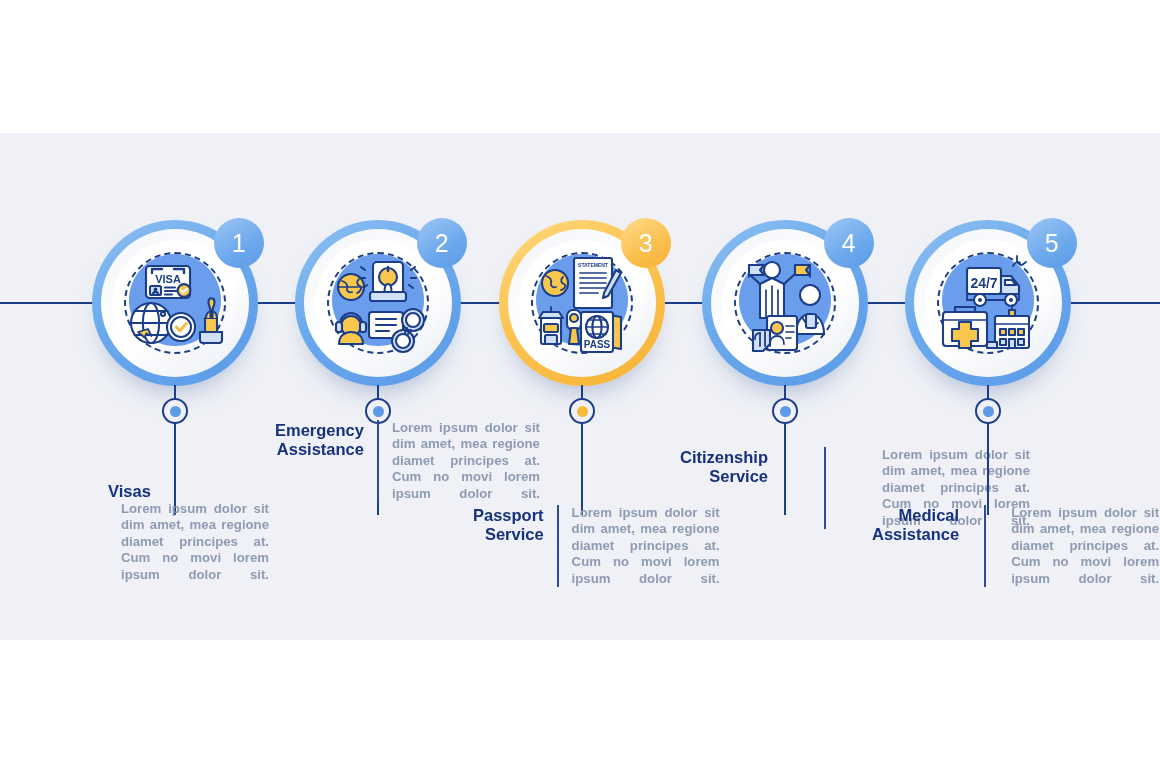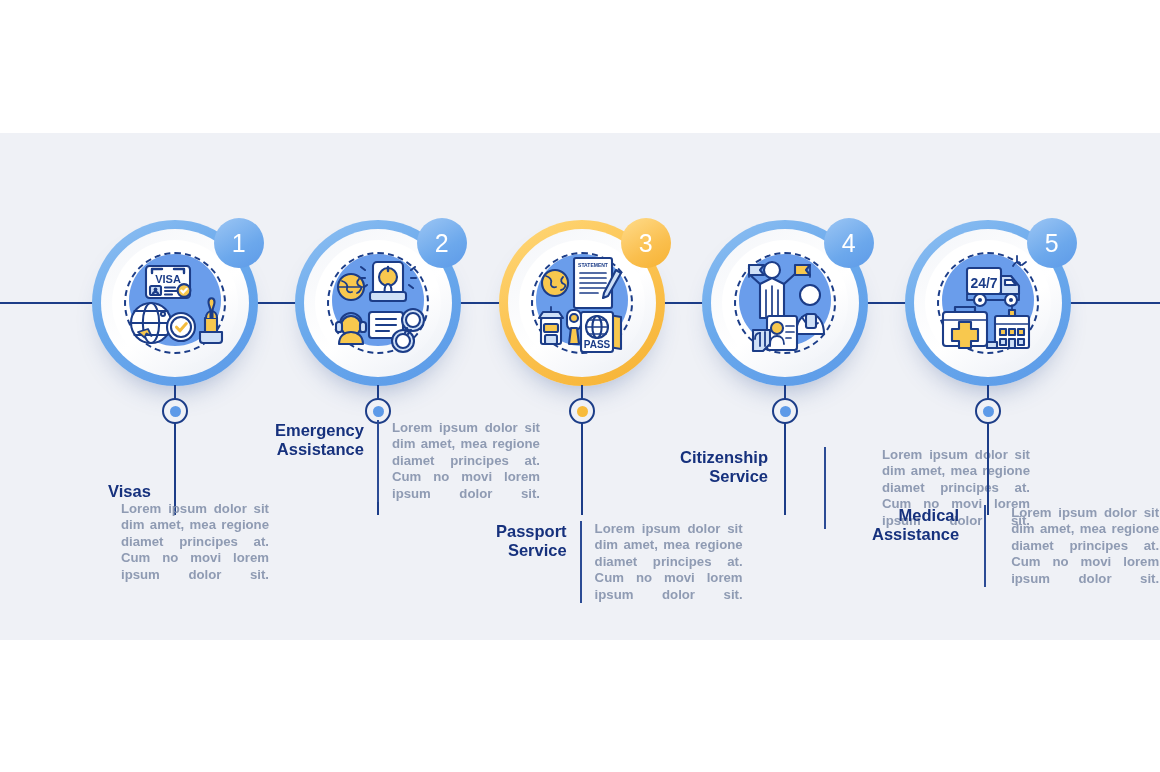--- a/index.html
+++ b/index.html
@@ -211,21 +211,21 @@
           <text x="78" y="108" font-family="Liberation Sans, sans-serif" font-size="10" font-weight="bold" fill="#1c3d88" stroke="none" text-anchor="middle">PASS</text>
         </g>
       </svg>
     </div>
     <div class="badge">3</div>
   </div>
   <div class="stem" style="left:582px;top:385px;height:130px;"></div>
   <div class="dot accent" style="left:582px;top:411px;">
       <i></i>
     </div>
-  <div class="txt" style="left:496px;top:505px;margin-top:16px;">
+  <div class="txt" style="left:473px;top:505px;">
     <div class="title">Passport
 Service</div>
     <div class="rule"></div>
     <div class="body">Lorem ipsum dolor sit dim amet, mea regione diamet principes at. Cum no movi lorem ipsum dolor sit.</div>
   </div>
 
   <div class="node" style="left:785px;top:303px;">
     <div class="ring"></div>
     <div class="ring-inner"></div>
     <div class="disc">

